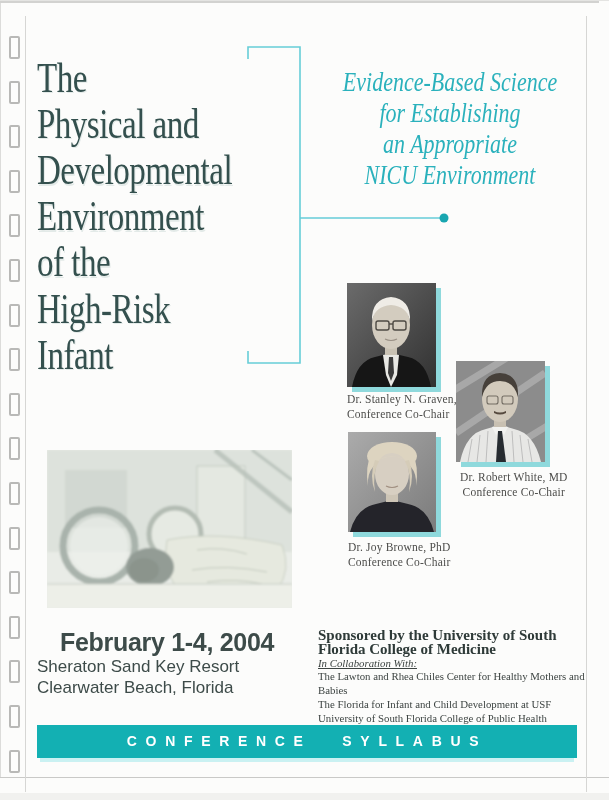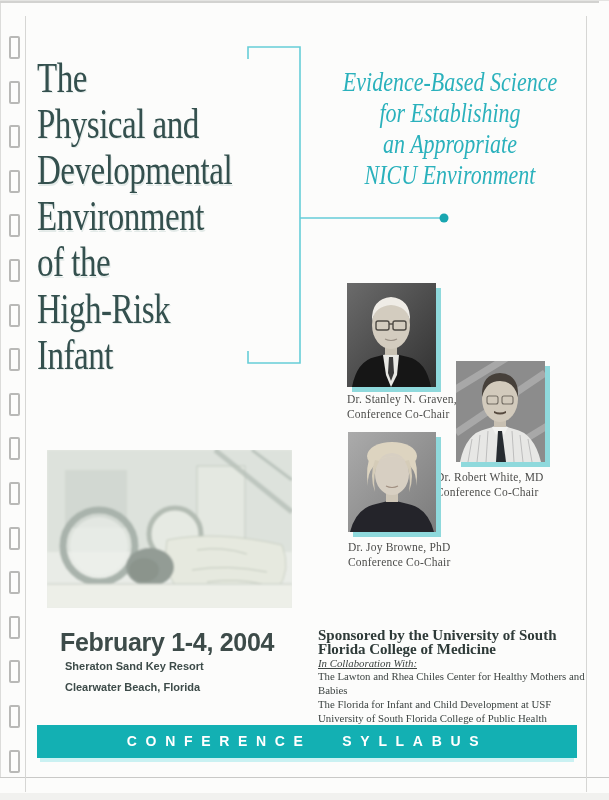--- a/index.html
+++ b/index.html
@@ -42,28 +42,28 @@
   .portrait{position:absolute;box-shadow:5px 5px 0 #8fd9dc;line-height:0;}
   .portrait svg{display:block;}
   .p-graven{left:347px;top:283px;width:89px;height:104px;}
   .p-white{left:456px;top:361px;width:89px;height:101px;}
   .p-browne{left:348px;top:432px;width:88px;height:100px;}
   .caption{
     position:absolute;font-size:11.5px;line-height:15px;color:#4c4c4a;
     letter-spacing:0.2px;
   }
   .c-graven{left:347px;top:392px;}
-  .c-white{left:436px;top:470px;}
+  .c-white{left:460px;top:470px;text-align:center;}
   .c-browne{left:348px;top:540px;}
   
   .baby{position:absolute;left:47px;top:450px;line-height:0;}
   
   .event{position:absolute;left:37px;top:628px;color:#3d4b49;font-family:"Liberation Sans",sans-serif;}
   .event .dates{font-size:25px;font-weight:bold;line-height:28px;letter-spacing:-0.3px;margin-left:23px;}
-  .event .venue,.event .loc{font-size:11px;font-weight:bold;line-height:21px;margin-left:28px;}
+  .event .venue,.event .loc{font-size:17px;font-weight:normal;line-height:21px;}
   
   .sponsors{position:absolute;left:318px;top:629px;width:268px;color:#3d4442;font-size:10.8px;line-height:13.8px;}
   .sponsors .main{font-weight:bold;color:#2e3a38;font-size:15px;}
   .sponsors .collab{font-style:italic;text-decoration:underline;}
   
   .banner{
     position:absolute;left:37px;top:725px;width:540px;height:33px;
     background:#13b0b3;color:#ffffff;text-align:center;line-height:33px;
     font-family:"Liberation Sans",sans-serif;font-weight:bold;font-size:14px;
     letter-spacing:0.62em;word-spacing:1.3em;white-space:nowrap;overflow:hidden;

